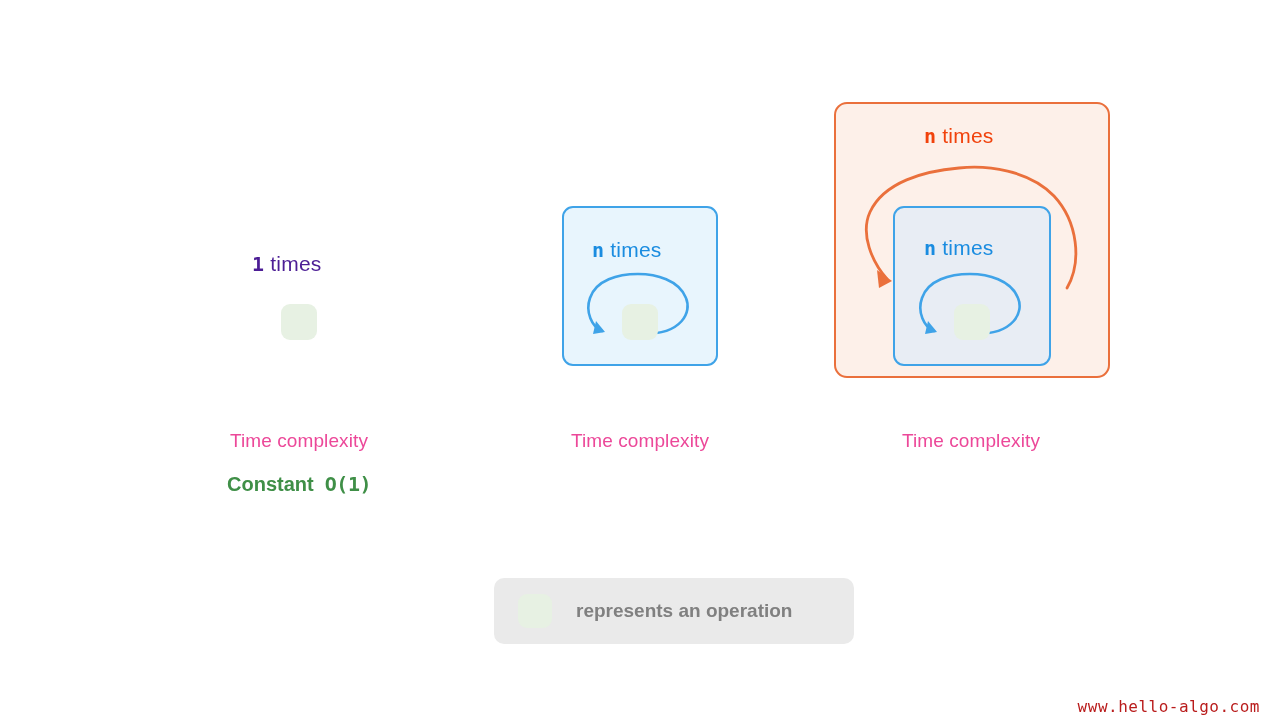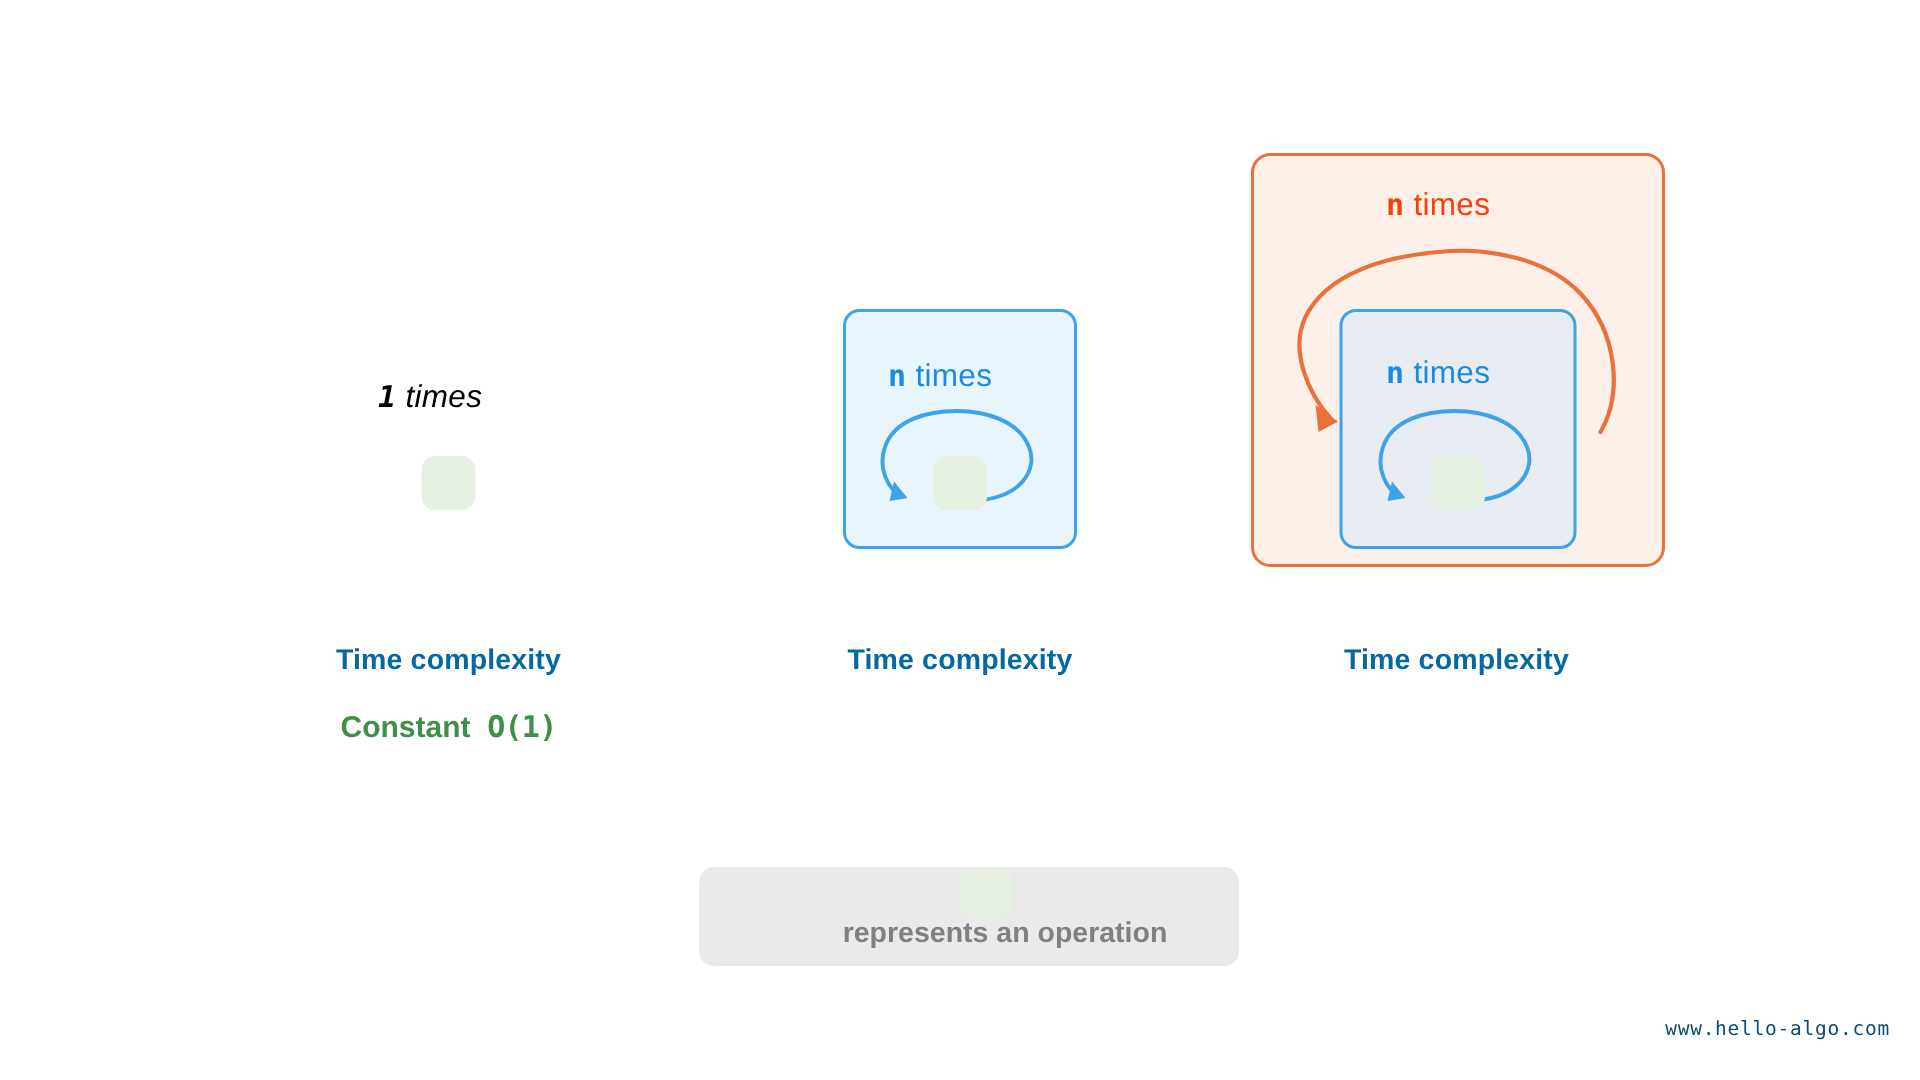--- a/index.html
+++ b/index.html
@@ -73,22 +73,22 @@
   }
 
   
   .caption {
     position: absolute;
     text-align: center;
     width: 320px;
   }
   .caption .title {
     font-size: 19px;
-    font-weight: bold;
-    color: #0369a1;
+    font-weight: normal;
+    color: #ec4899;
     letter-spacing: 0.1px;
   }
   .caption .expr {
     margin-top: 20px;
     font-size: 20px;
     font-weight: bold;
     white-space: nowrap;
   }
   .caption .expr .name {
     font-family: "Liberation Sans", sans-serif;
@@ -101,66 +101,65 @@
   }
   .caption .expr .bigO sup {
     font-size: 0.62em;
     vertical-align: super;
     line-height: 0;
   }
 
   
   .legend {
     position: absolute;
-    left: 466px;
+    left: 494px;
     top: 578px;
     width: 360px;
     height: 66px;
     background: #eaeaea;
     border-radius: 10px;
     display: flex;
     align-items: center;
     padding-left: 24px;
     box-sizing: border-box;
-    flex-direction: column;
   }
   .legend .op-box {
     width: 34px;
     height: 34px;
     flex: 0 0 auto;
   }
   .legend .legend-text {
     margin-left: 24px;
     font-size: 19px;
     font-weight: bold;
     color: #808080;
     white-space: nowrap;
   }
 
   
   .watermark {
     position: absolute;
     right: 20px;
-    bottom: 26px;
+    bottom: 4px;
     font-family: "DejaVu Sans Mono", "Liberation Mono", monospace;
-    font-size: 13px;
-    color: #0c4a6e;
+    font-size: 16px;
+    color: #b91c1c;
     letter-spacing: 0.5px;
   }
 
   svg { display: block; overflow: visible; }
 </style>
 </head>
 <body>
 
 <div class="stage">
 
   <div class="abs" style="left:0;top:0;">
 
-    <div class="loop-label abs" style="left:252px; top:252px; color:#000000;font-style:italic;">
+    <div class="loop-label abs" style="left:252px; top:252px; color:#4c1d95;">
       <span class="cnt">1</span>
       <span class="word">times</span>
     </div>
 
     <div class="op-box abs" style="left:281px; top:304px;"></div>
   </div>
 
   <div class="abs" style="left:0;top:0;">
 
     <div class="frame frame-blue-light" style="left:562px; top:206px; width:156px; height:160px;"></div>

